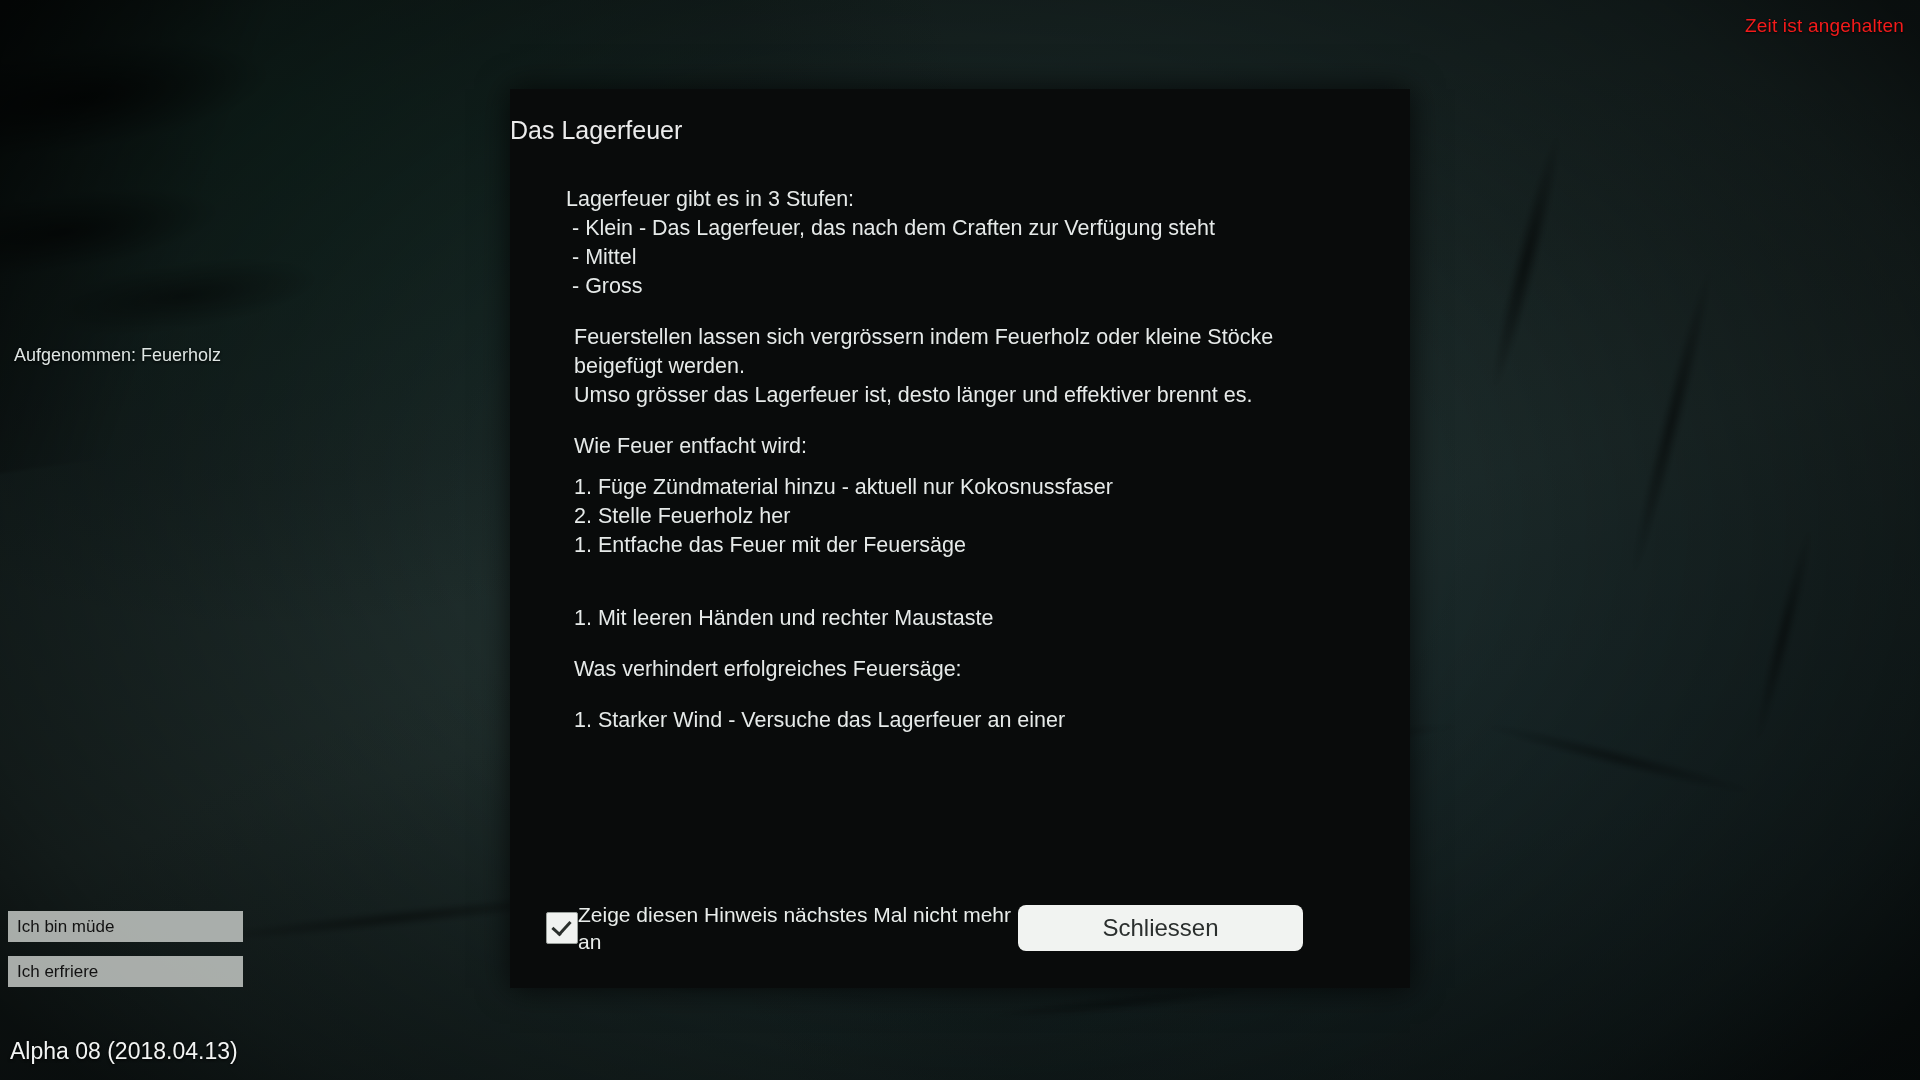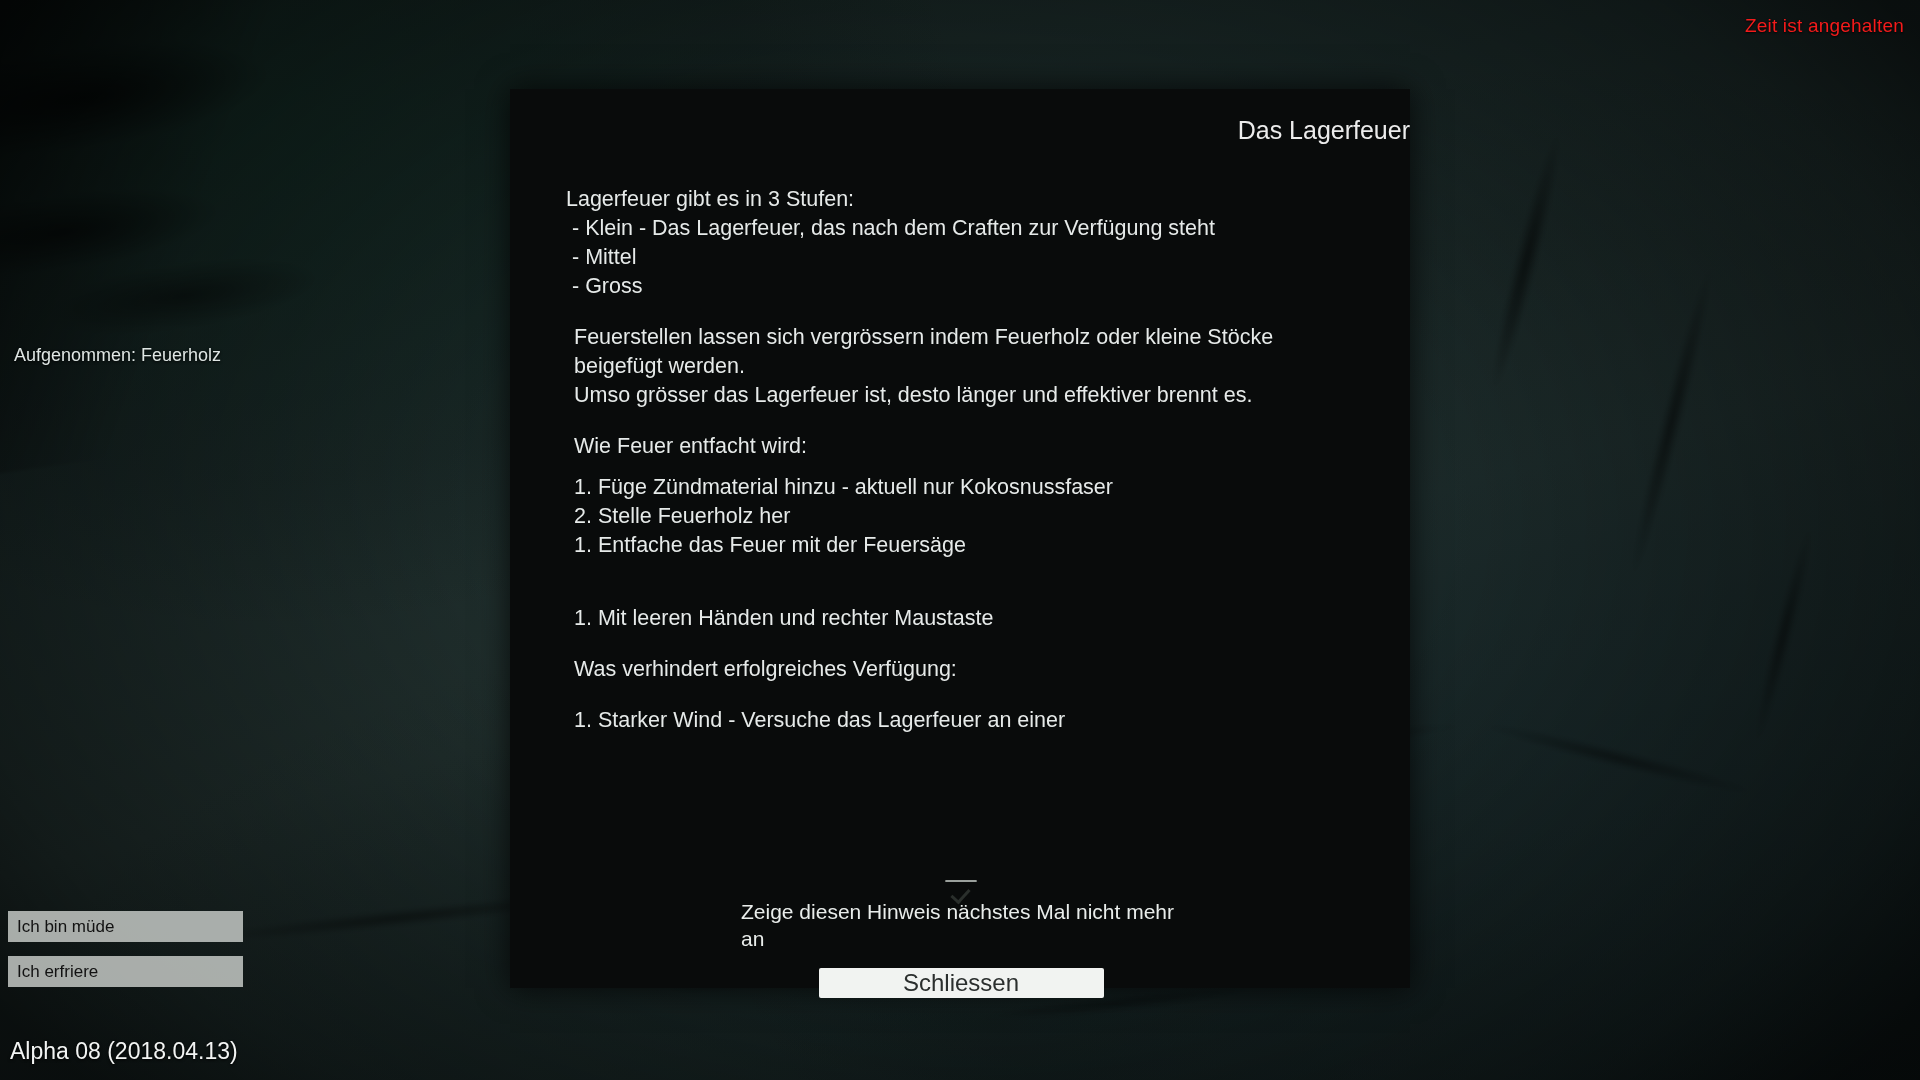--- a/index.html
+++ b/index.html
@@ -114,21 +114,21 @@
     left: 510px;
     top: 89px;
     width: 900px;
     height: 899px;
     background: #090b0b;
     box-shadow: 0 0 30px rgba(0,0,0,0.75);
     display: flex;
     flex-direction: column;
   }
   #dialog-title {
-    text-align: right;
+    text-align: left;
     color: #ececec;
     font-size: 25px;
     margin-top: 27px;
     margin-bottom: 10px;
   }
   #dialog-body {
     flex: 1;
     padding: 30px 52px 0 56px;
     box-sizing: border-box;
     overflow: hidden;
@@ -141,22 +141,21 @@
   .gap-md { height: 22px; }
   .indent-1 { padding-left: 6px; }
   .indent-2 { padding-left: 8px; }
 
   #dialog-footer {
     height: 108px;
     display: flex;
     align-items: center;
     padding: 0 34px 12px 36px;
     box-sizing: border-box;
-    gap: 16px;
-    flex-direction: column;
+    gap: 0;
   }
   #dont-show-checkbox {
     width: 30px;
     height: 30px;
     min-width: 30px;
     background: #f0f2f0;
     border: 1px solid #9aa09c;
     border-radius: 2px;
     position: relative;
     cursor: pointer;
@@ -179,21 +178,21 @@
     max-width: 440px;
     flex: 1;
   }
   #close-button {
     width: 285px;
     height: 46px;
     background: #f1f3f1;
     color: #2b2f2e;
     font-size: 24px;
     border: none;
-    border-radius: 2px;
+    border-radius: 8px;
     cursor: pointer;
     font-family: "Liberation Sans", sans-serif;
   }
 </style>
 </head>
 <body>
 
 <div id="game-background">
   <div id="bg-foliage-left"></div>
   <div id="bg-branches-right"></div>
@@ -237,21 +236,21 @@
 
     <div class="gap-md"></div>
 
 
     <div class="gap-md"></div>
 
     <div class="para indent-2">1. Mit leeren Händen und rechter Maustaste</div>
 
     <div class="gap-md"></div>
 
-    <div class="para indent-2">Was verhindert erfolgreiches Verfügung:</div>
+    <div class="para indent-2">Was verhindert erfolgreiches Feuersäge:</div>
 
     <div class="gap-md"></div>
 
     <div class="para indent-2">1. Starker Wind     - Versuche das Lagerfeuer an einer</div>
   </div>
 
   <div id="dialog-footer">
     <div id="dont-show-checkbox"></div>
     <div id="dont-show-label">Zeige diesen Hinweis nächstes Mal nicht mehr an</div>
     <button id="close-button">Schliessen</button>

